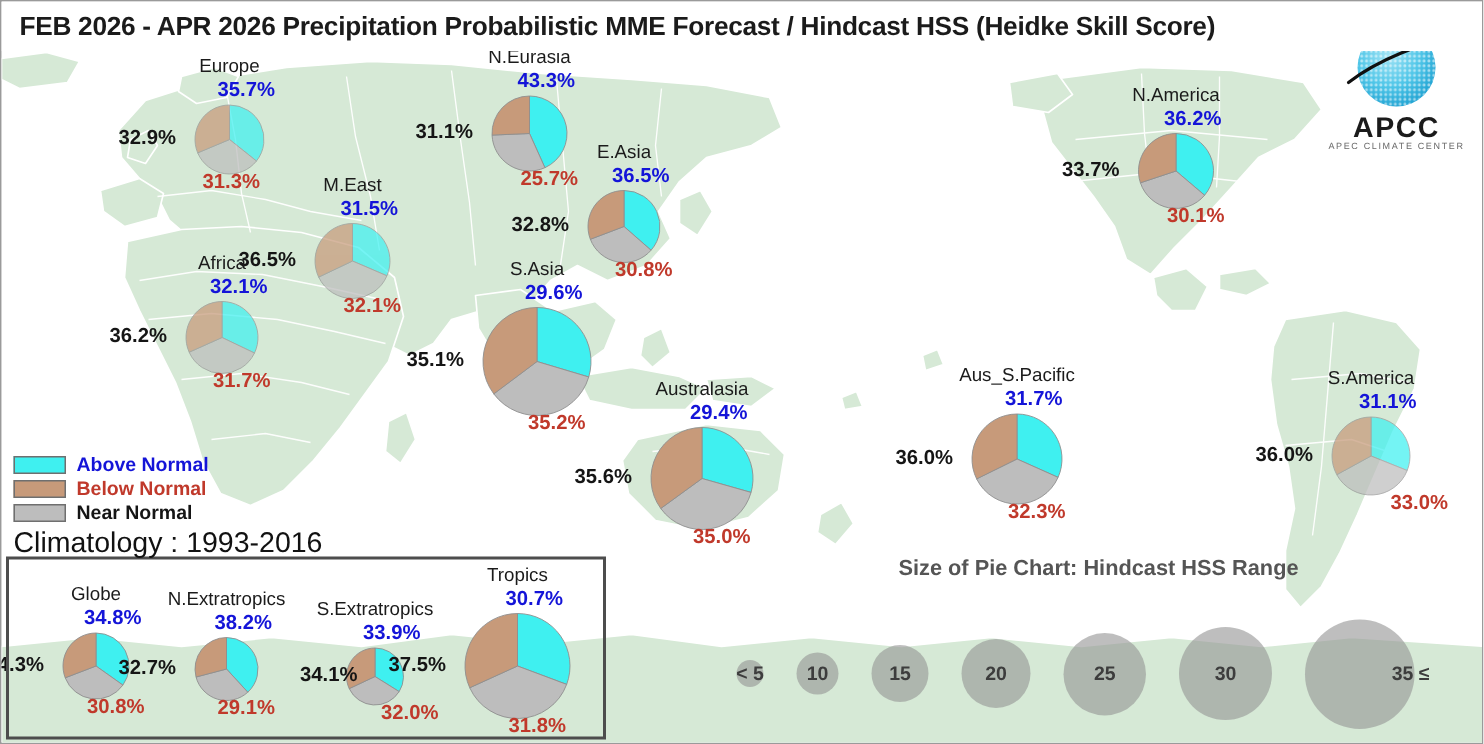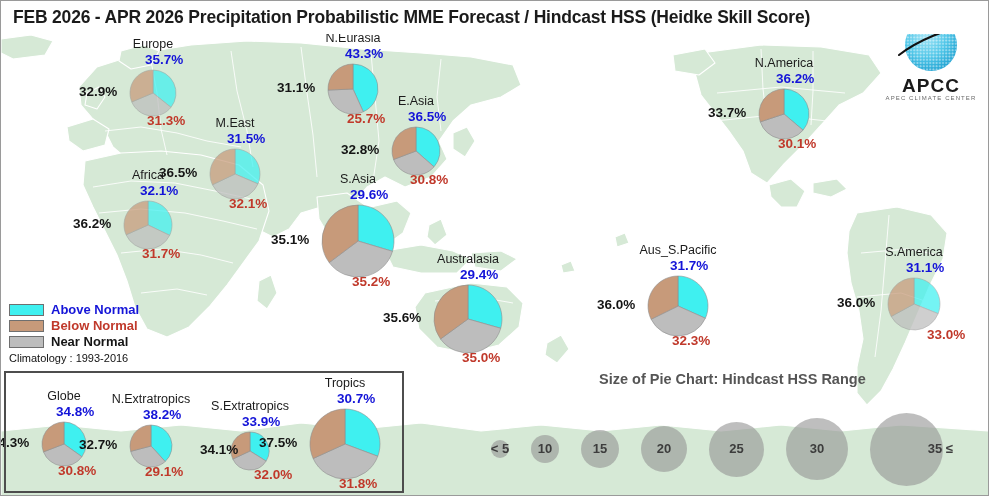--- a/index.html
+++ b/index.html
@@ -41,21 +41,21 @@
   }
   .v-above{position:absolute;white-space:nowrap;font-size:13.5px;color:#1414d8;font-weight:bold;}
   .v-near {position:absolute;white-space:nowrap;font-size:13.5px;color:#151515;font-weight:bold;}
   .v-below{position:absolute;white-space:nowrap;font-size:13.5px;color:#c0392b;font-weight:bold;}
 
   
   #legend{position:absolute;left:8px;top:302px;z-index:30;}
   .lg-row{position:relative;height:14px;margin-bottom:2px;}
   .lg-sw{position:absolute;left:0;top:1px;width:35px;height:12px;border:1px solid #6f6f6f;box-sizing:border-box;}
   .lg-tx{position:absolute;left:42px;top:-1px;font-size:13px;font-weight:bold;white-space:nowrap;}
-  #lg-clim{font-size:11px;color:#111;white-space:nowrap;margin-top:3px;}
+  #lg-clim{font-size:19px;color:#111;white-space:nowrap;margin-top:3px;}
 
   
   #agg-panel{
     position:absolute;left:3px;top:370px;width:400px;height:122px;
     border:2px solid #4d4d4d;background:transparent;z-index:25;box-sizing:border-box;
   }
 
   
   #size-scale{position:absolute;left:480px;top:362px;width:505px;height:130px;z-index:22;}
   #size-title{
@@ -251,21 +251,21 @@
   <div id="regions-layer">
       <div class="region" style="left: 128px; top: 68px; width: 48px; height: 48px;">
         <svg class="pie-svg" width="48" height="48" viewBox="0 0 48 48" style="opacity:0.72">
           <path d="M 24 24 L 24 1 A 23 23 0 0 1 41.9627807558561 38.3644877220542 Z" fill="#3FF0F0" stroke="#8e8e8e" stroke-width="0.6"></path>
           <path d="M 24 24 L 41.9627807558561 38.3644877220542 A 23 23 0 0 1 2.796026537239822 32.91019132177094 Z" fill="#BDBDBD" stroke="#8e8e8e" stroke-width="0.6"></path>
           <path d="M 24 24 L 2.796026537239822 32.91019132177094 A 23 23 0 0 1 24.000000000000018 1 Z" fill="#C79A7A" stroke="#8e8e8e" stroke-width="0.6"></path>
         </svg>
         <div class="r-name" style="left: -36px; top: -32px; width: 120px;">Europe</div>
         <div class="v-above" style="left: 16px; top: -17px;">35.7%</div>
         <div class="v-near" style="left: -50px; top: 15px;">32.9%</div>
-        <div class="v-below" style="left: 18px; top: 44px; text-align: center;">31.3%</div>
+        <div class="v-below" style="left: 6px; top: 44px; text-align: center;">31.3%</div>
       </div>
       <div class="region" style="left: 326px; top: 62px; width: 52px; height: 52px;">
         <svg class="pie-svg" width="52" height="52" viewBox="0 0 52 52" style="opacity:1">
           <path d="M 26 26 L 26 1 A 25 25 0 0 1 36.278204200644495 48.78943874714456 Z" fill="#3FF0F0" stroke="#8e8e8e" stroke-width="0.6"></path>
           <path d="M 26 26 L 36.278204200644495 48.78943874714456 A 25 25 0 0 1 1.0224359348927692 27.058911409639176 Z" fill="#BDBDBD" stroke="#8e8e8e" stroke-width="0.6"></path>
           <path d="M 26 26 L 1.0224359348927692 27.058911409639176 A 25 25 0 0 1 25.99999999999997 1 Z" fill="#C79A7A" stroke="#8e8e8e" stroke-width="0.6"></path>
         </svg>
         <div class="r-name" style="left: -34px; top: -32px; width: 120px;">N.Eurasia</div>
         <div class="v-above" style="left: 18px; top: -17px;">43.3%</div>
         <div class="v-near" style="left: -50px; top: 17px;">31.1%</div>

